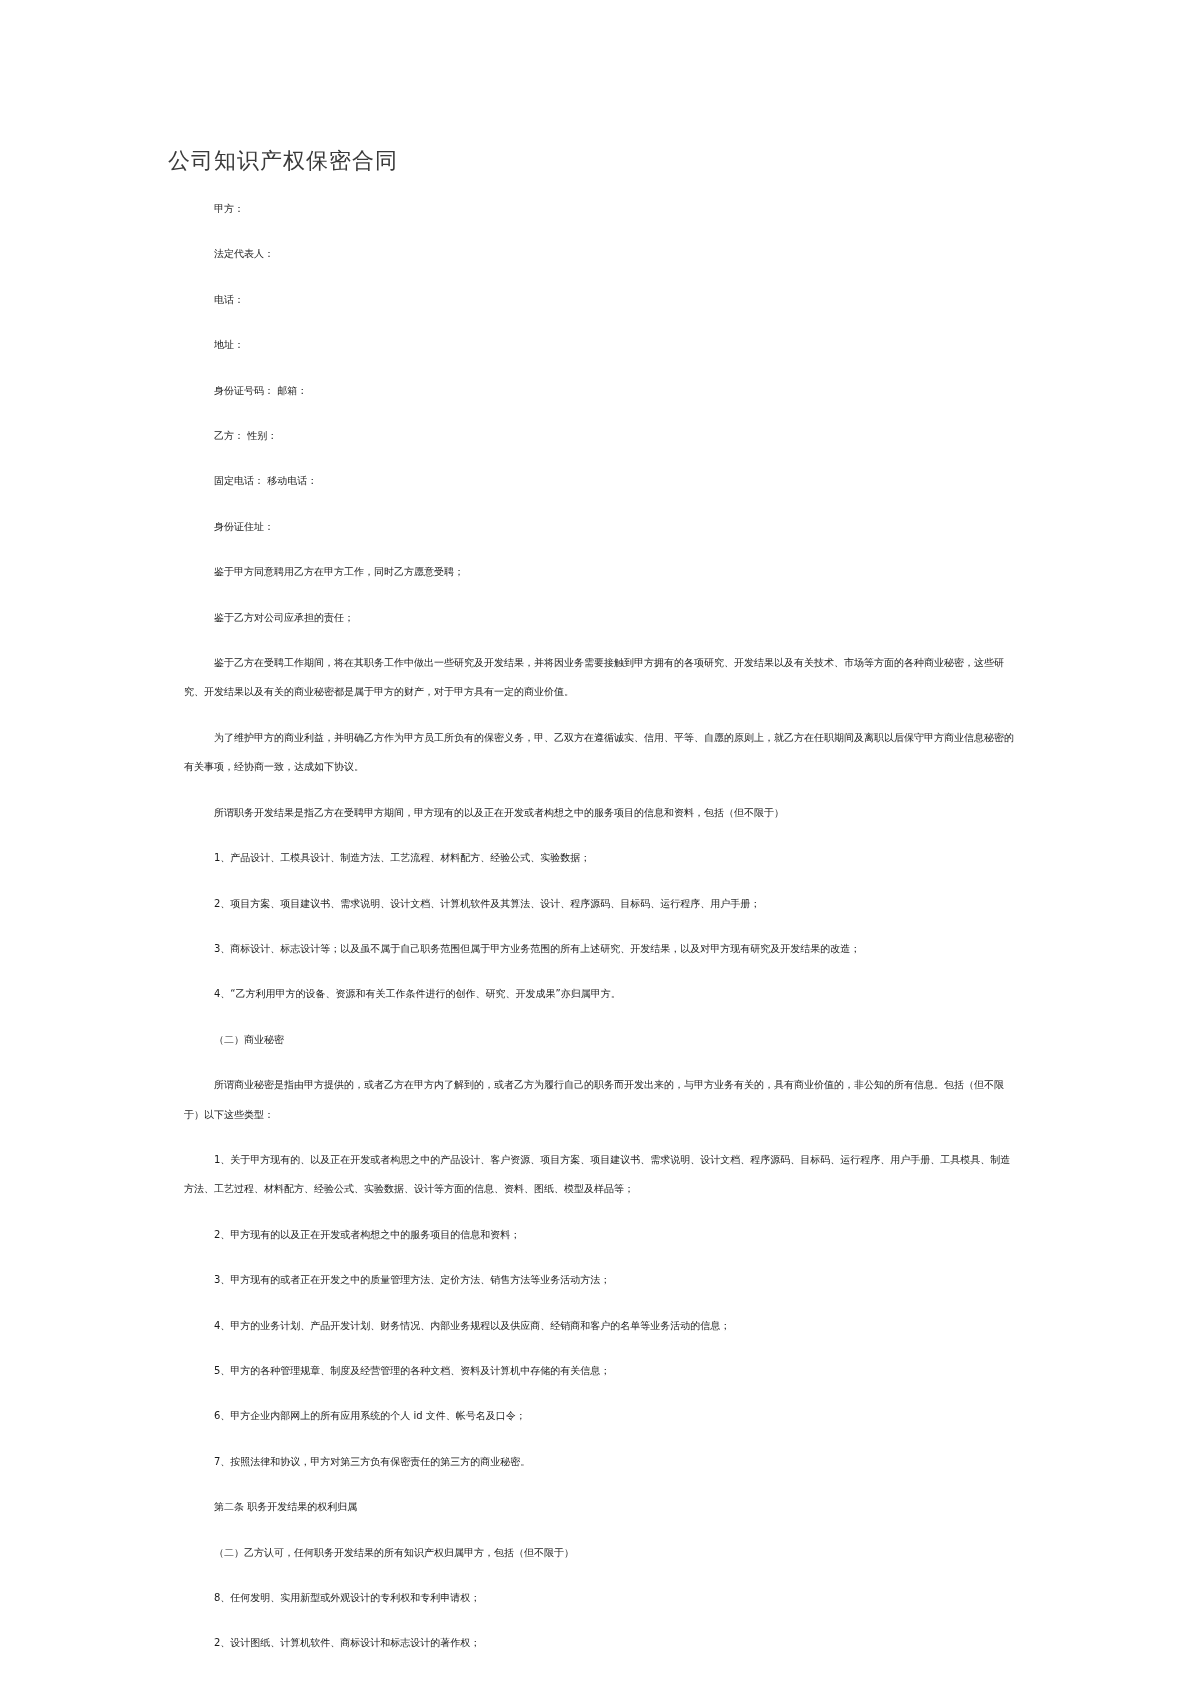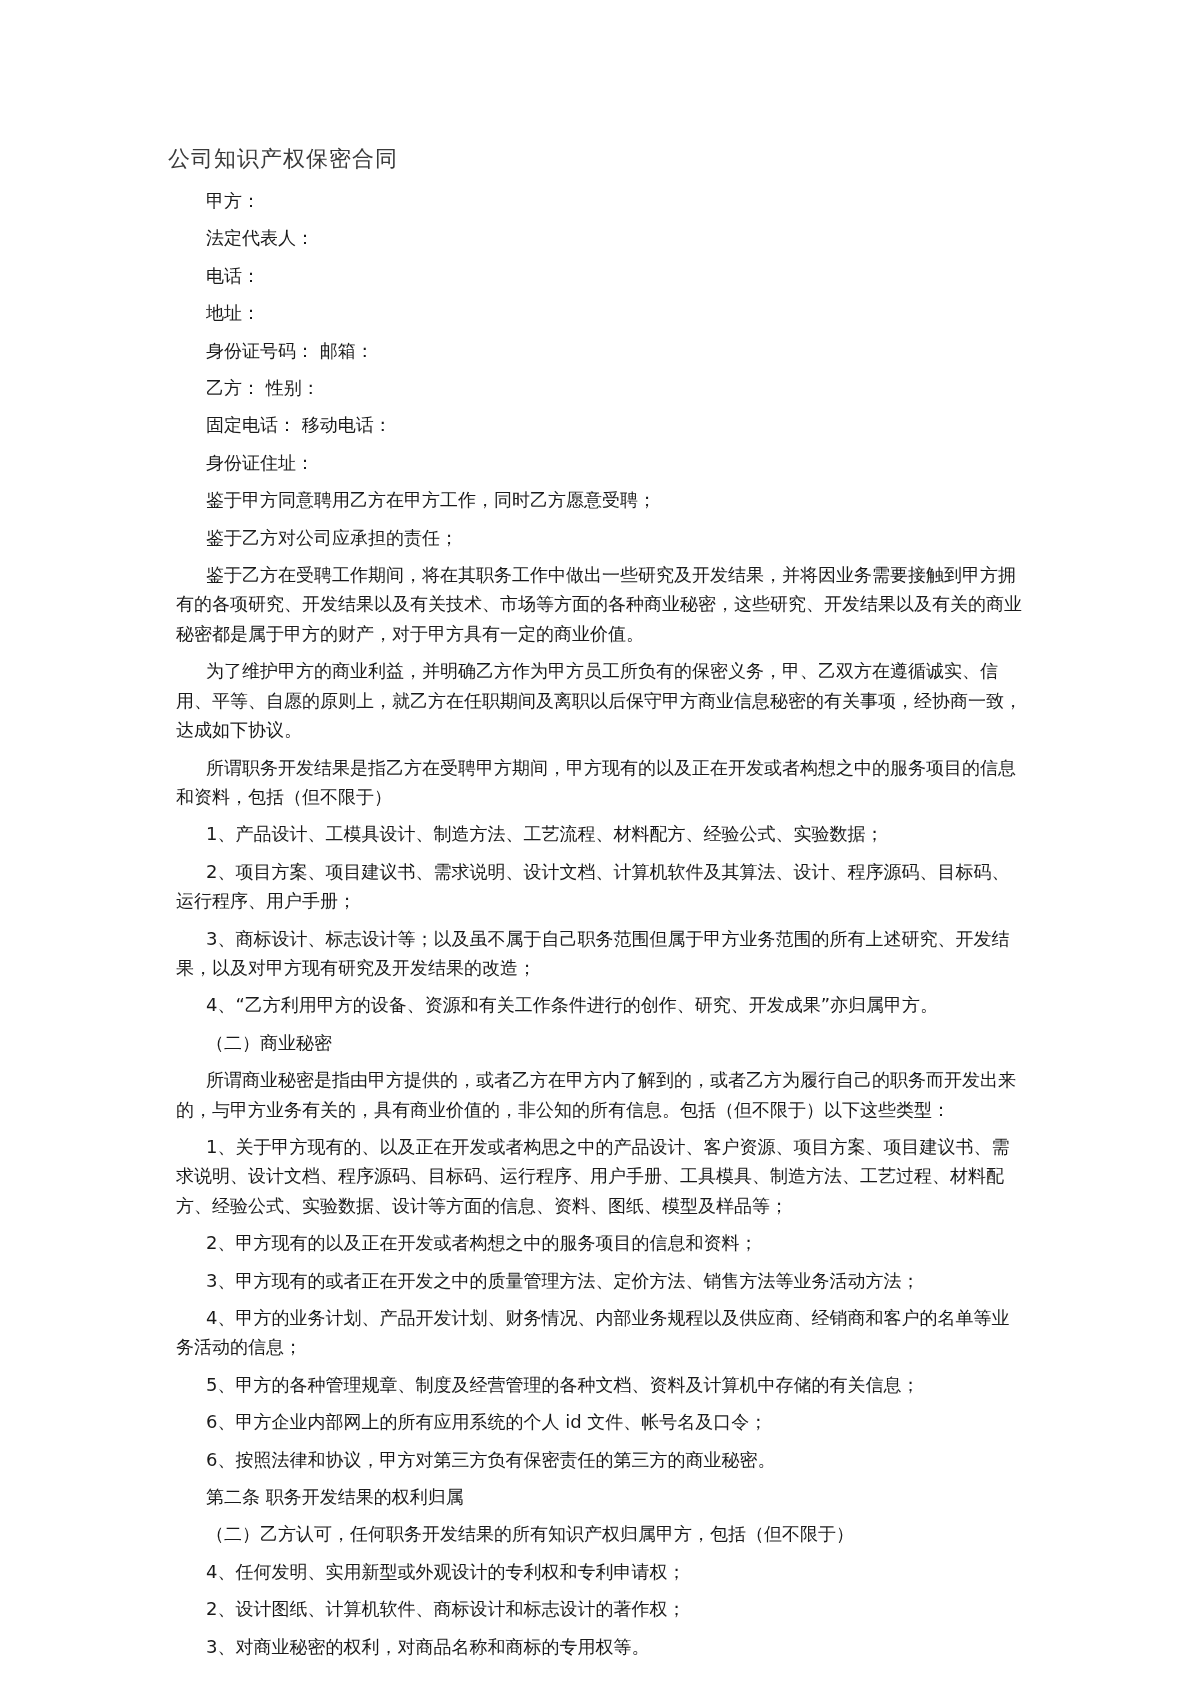--- a/index.html
+++ b/index.html
@@ -15,33 +15,33 @@
       font-family: "DejaVu Sans", "Liberation Sans", sans-serif;
       color: #1a1a1a;
     }
     .page {
       position: absolute;
       left: 168px;
       top: 146px;
       width: 862px;
     }
     .title {
-      font-family: Liberation Mono, monospace;
+      font-family: Liberation Serif, serif;
       font-size: 22px;
       color: #3a3a3a;
       letter-spacing: 1px;
       line-height: 30px;
       height: 32px;
       margin: 0;
       font-weight: normal;
     }
     .p {
-      font-size: 18px;
+      font-size: 10px;
       line-height: 29.4px;
-      margin: 8px;
+      margin: 16px;
       text-indent: 30px;
       white-space: normal;
       word-break: break-all;
     }
   </style>
 </head>
 <body>
 
 <div class="page">
   <h1 class="title">公司知识产权保密合同</h1>
@@ -72,23 +72,23 @@
     <p class="p">4、“乙方利用甲方的设备、资源和有关工作条件进行的创作、研究、开发成果”亦归属甲方。</p>
 
     <p class="p">（二）商业秘密</p>
     <p class="p">所谓商业秘密是指由甲方提供的，或者乙方在甲方内了解到的，或者乙方为履行自己的职务而开发出来的，与甲方业务有关的，具有商业价值的，非公知的所有信息。包括（但不限于）以下这些类型：</p>
     <p class="p">1、关于甲方现有的、以及正在开发或者构思之中的产品设计、客户资源、项目方案、项目建议书、需求说明、设计文档、程序源码、目标码、运行程序、用户手册、工具模具、制造方法、工艺过程、材料配方、经验公式、实验数据、设计等方面的信息、资料、图纸、模型及样品等；</p>
     <p class="p">2、甲方现有的以及正在开发或者构想之中的服务项目的信息和资料；</p>
     <p class="p">3、甲方现有的或者正在开发之中的质量管理方法、定价方法、销售方法等业务活动方法；</p>
     <p class="p">4、甲方的业务计划、产品开发计划、财务情况、内部业务规程以及供应商、经销商和客户的名单等业务活动的信息；</p>
     <p class="p">5、甲方的各种管理规章、制度及经营管理的各种文档、资料及计算机中存储的有关信息；</p>
     <p class="p">6、甲方企业内部网上的所有应用系统的个人 id 文件、帐号名及口令；</p>
-    <p class="p">6、按照法律和协议，甲方对第三方负有保密责任的第三方的商业秘密。</p>
+    <p class="p">7、按照法律和协议，甲方对第三方负有保密责任的第三方的商业秘密。</p>
   </div>
 
   <div>
     <p class="p">第二条 职务开发结果的权利归属</p>
     <p class="p">（二）乙方认可，任何职务开发结果的所有知识产权归属甲方，包括（但不限于）</p>
-    <p class="p">4、任何发明、实用新型或外观设计的专利权和专利申请权；</p>
+    <p class="p">8、任何发明、实用新型或外观设计的专利权和专利申请权；</p>
     <p class="p">2、设计图纸、计算机软件、商标设计和标志设计的著作权；</p>
     <p class="p">3、对商业秘密的权利，对商品名称和商标的专用权等。</p>
   </div>
 </div>
 
 </body></html>

